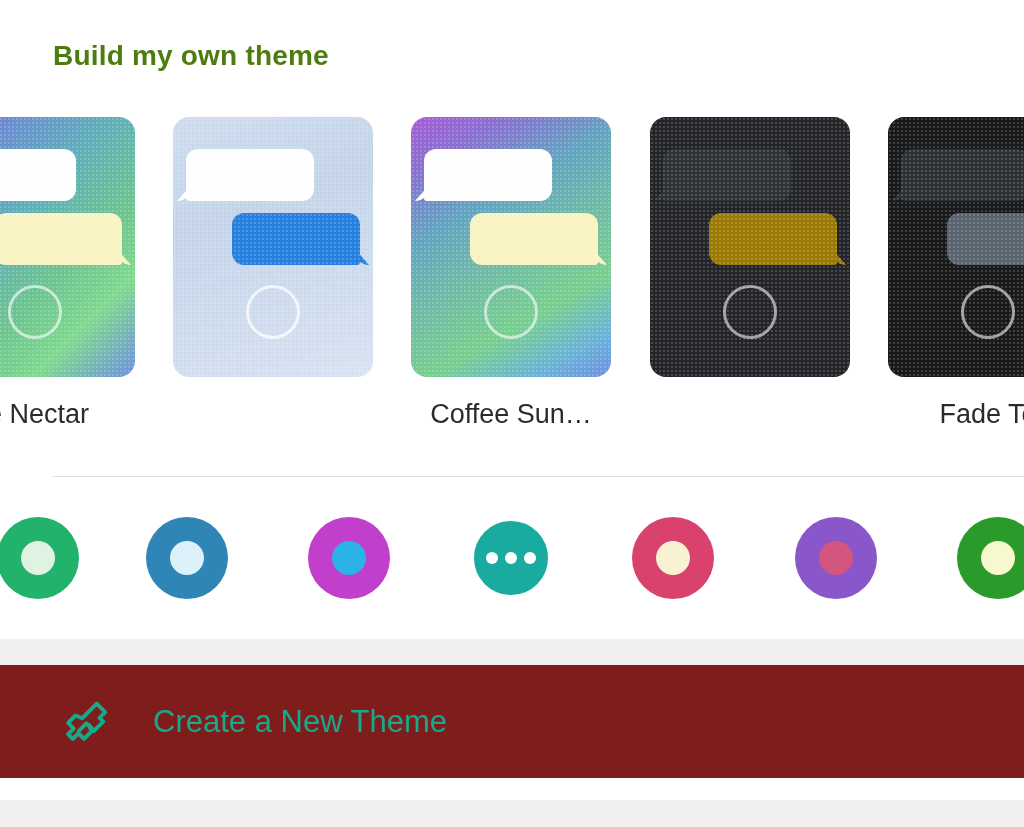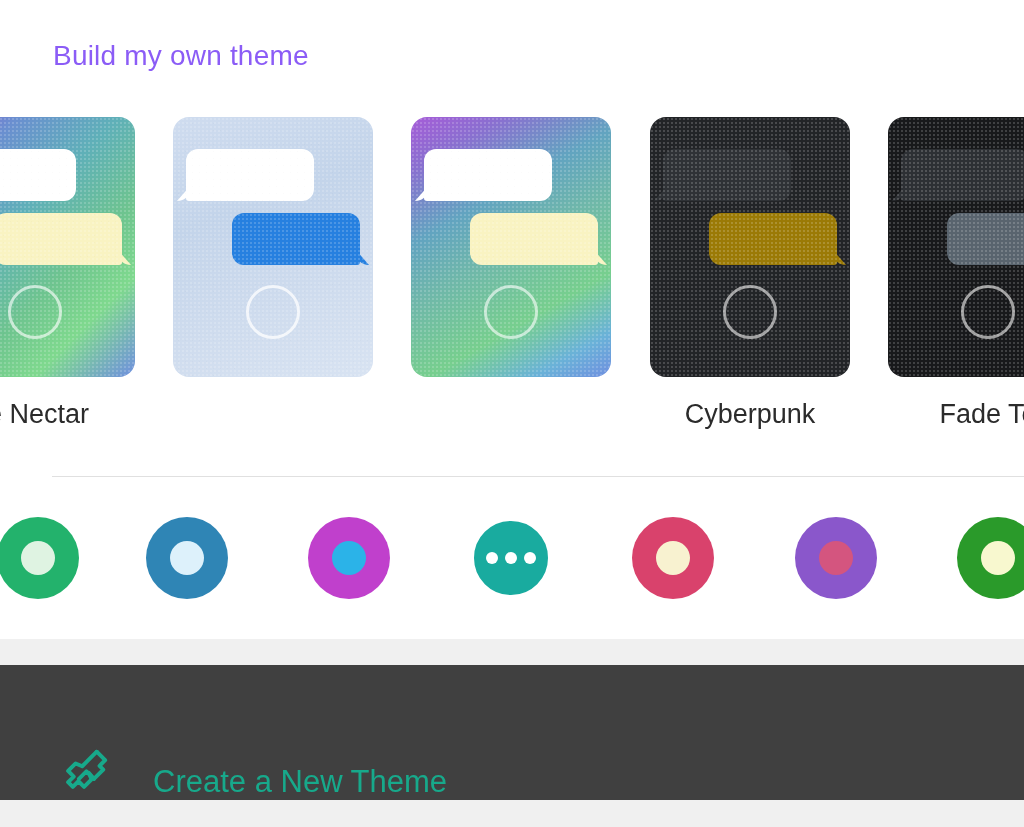--- a/index.html
+++ b/index.html
@@ -16,23 +16,23 @@
     height: 827px;
     background: #ffffff;
   }
 
   
   .section-title {
     position: absolute;
     left: 53px;
     top: 40px;
     font-size: 28px;
-    font-weight: normal;
+    font-weight: bold;
     letter-spacing: 0.2px;
-    color: #8b5cf6;
+    color: #4d7c0f;
     white-space: nowrap;
   }
 
   
   .theme-strip {
     position: absolute;
     left: 0;
     top: 117px;
     width: 1024px;
     height: 330px;
@@ -152,24 +152,24 @@
   
   .band-top {
     position: absolute;
     left: 0; top: 639px;
     width: 1024px; height: 26px;
     background: #f0f0f0;
   }
   .create-row {
     position: absolute;
     left: 0; top: 665px;
-    width: 1024px; height: 135px;
-    background: #404040;
+    width: 1024px; height: 113px;
+    background: #7f1d1d;
     display: flex;
-    align-items: flex-end;
+    align-items: center;
   }
   .brush-icon {
     margin-left: 55px;
     width: 60px;
     height: 60px;
     display: block;
   }
   .create-label {
     margin-left: 38px;
     font-size: 31px;
@@ -208,29 +208,29 @@
           <div class="noise"></div>
         </div>
       </div>
       <div class="theme-item" style="left: 411px;">
         <div class="theme-card" style="background: linear-gradient(150deg, rgb(166, 92, 216) 0%, rgb(138, 111, 208) 14%, rgb(98, 164, 192) 34%, rgb(111, 183, 170) 50%, rgb(119, 207, 142) 72%, rgb(106, 178, 216) 88%, rgb(111, 143, 224) 100%);">
           <div class="bub left" style="background: rgb(255, 255, 255);"></div>
           <div class="bub right" style="background: rgb(249, 243, 194);"></div>
           <div class="card-circle" style="border-color: rgba(255, 255, 255, 0.6);"></div>
           <div class="noise"></div>
         </div>
+        <div class="theme-label">Coffee Sun…</div>
       </div>
       <div class="theme-item" style="left: 650px;">
         <div class="theme-card" style="background: rgb(34, 36, 39);">
           <div class="bub left" style="background: rgb(47, 50, 54);"></div>
           <div class="bub right" style="background: rgb(155, 122, 6);"></div>
           <div class="card-circle" style="border-color: rgba(190, 190, 190, 0.82);"></div>
           <div class="noise"></div>
         </div>
-        <div class="theme-label">Cyberpunk</div>
       </div>
       <div class="theme-item" style="left: 888px;">
         <div class="theme-card" style="background: rgb(24, 25, 27);">
           <div class="bub left" style="background: rgb(45, 48, 52);"></div>
           <div class="bub right" style="background: rgb(89, 100, 110);"></div>
           <div class="card-circle" style="border-color: rgba(190, 190, 190, 0.82);"></div>
           <div class="noise"></div>
         </div>
         <div class="theme-label">Fade To</div>
       </div>

